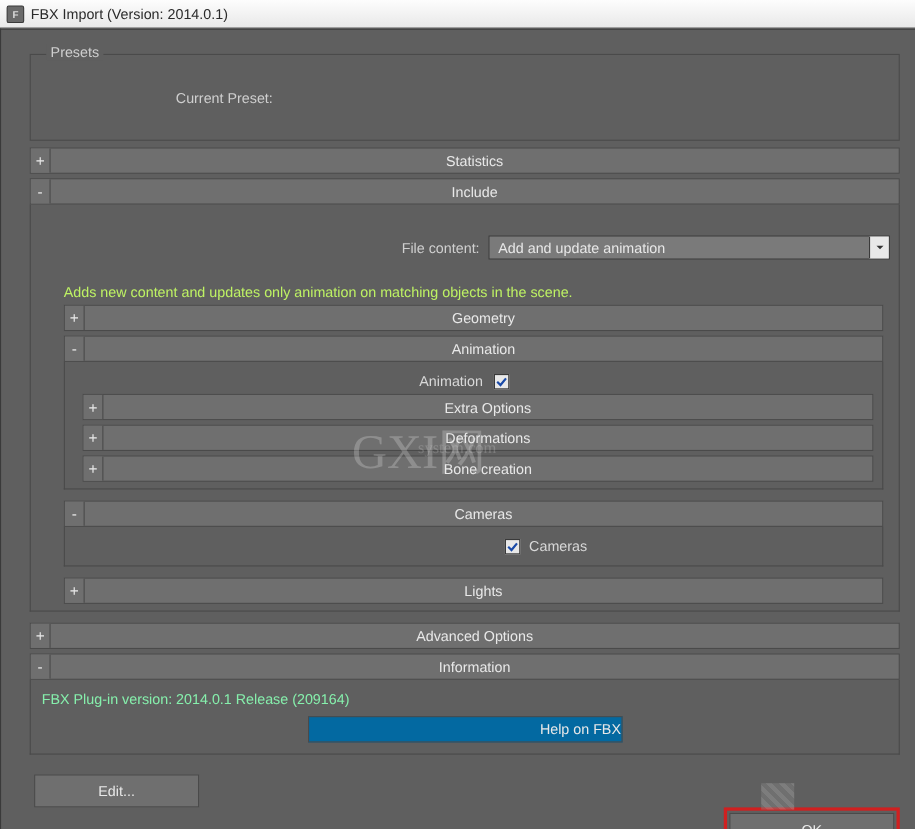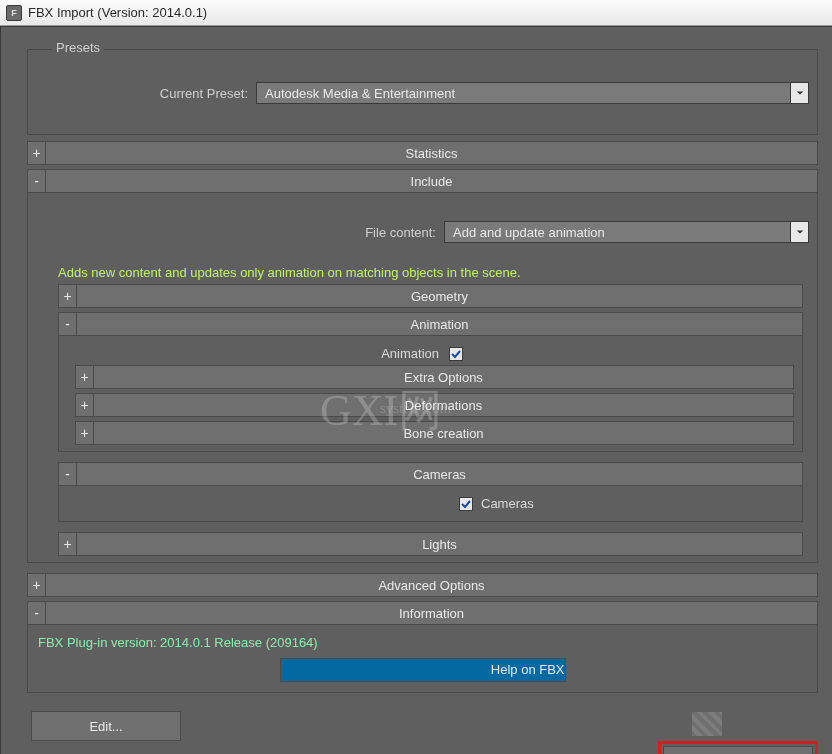--- a/index.html
+++ b/index.html
@@ -45,21 +45,20 @@
   position: relative;
 }
 .fieldset-legend {
   position: absolute;
   top: -10px;
   left: 14px;
   background: #5f5f5f;
   padding: 0 4px;
   color: #cfcfcf;
   font-size: 13px;
-  margin-left: 10px;
 }
 .form-row {
   display: flex;
   align-items: center;
   margin: 22px 0;
 }
 .form-row .lbl {
   flex: 0 0 auto;
   text-align: right;
   padding-right: 8px;
@@ -211,28 +210,20 @@
   <span class="icon">F</span>
   <span>FBX Import (Version: 2014.0.1)</span>
 </div>
 
 <div class="dialog-body">
 
   <div class="fieldset">
     <span class="fieldset-legend">Presets</span>
     <div class="form-row">
       <div class="lbl" style="width:220px">Current Preset:</div>
-      <div class="combo">
-        <span class="combo-text">Autodesk Media &amp; Entertainment</span>
-        <span class="combo-arrow">
-          <svg viewBox="0 0 10 10">
-              <path d="M1 3 L5 7 L9 3 Z" fill="#333"></path>
-            </svg>
-        </span>
-      </div>
     </div>
   </div>
 
   <div class="section-bar">
     <span class="section-toggle">+</span>
     <span class="section-title">Statistics</span>
   </div>
 
   <div class="section-bar">
     <span class="section-toggle">-</span>

